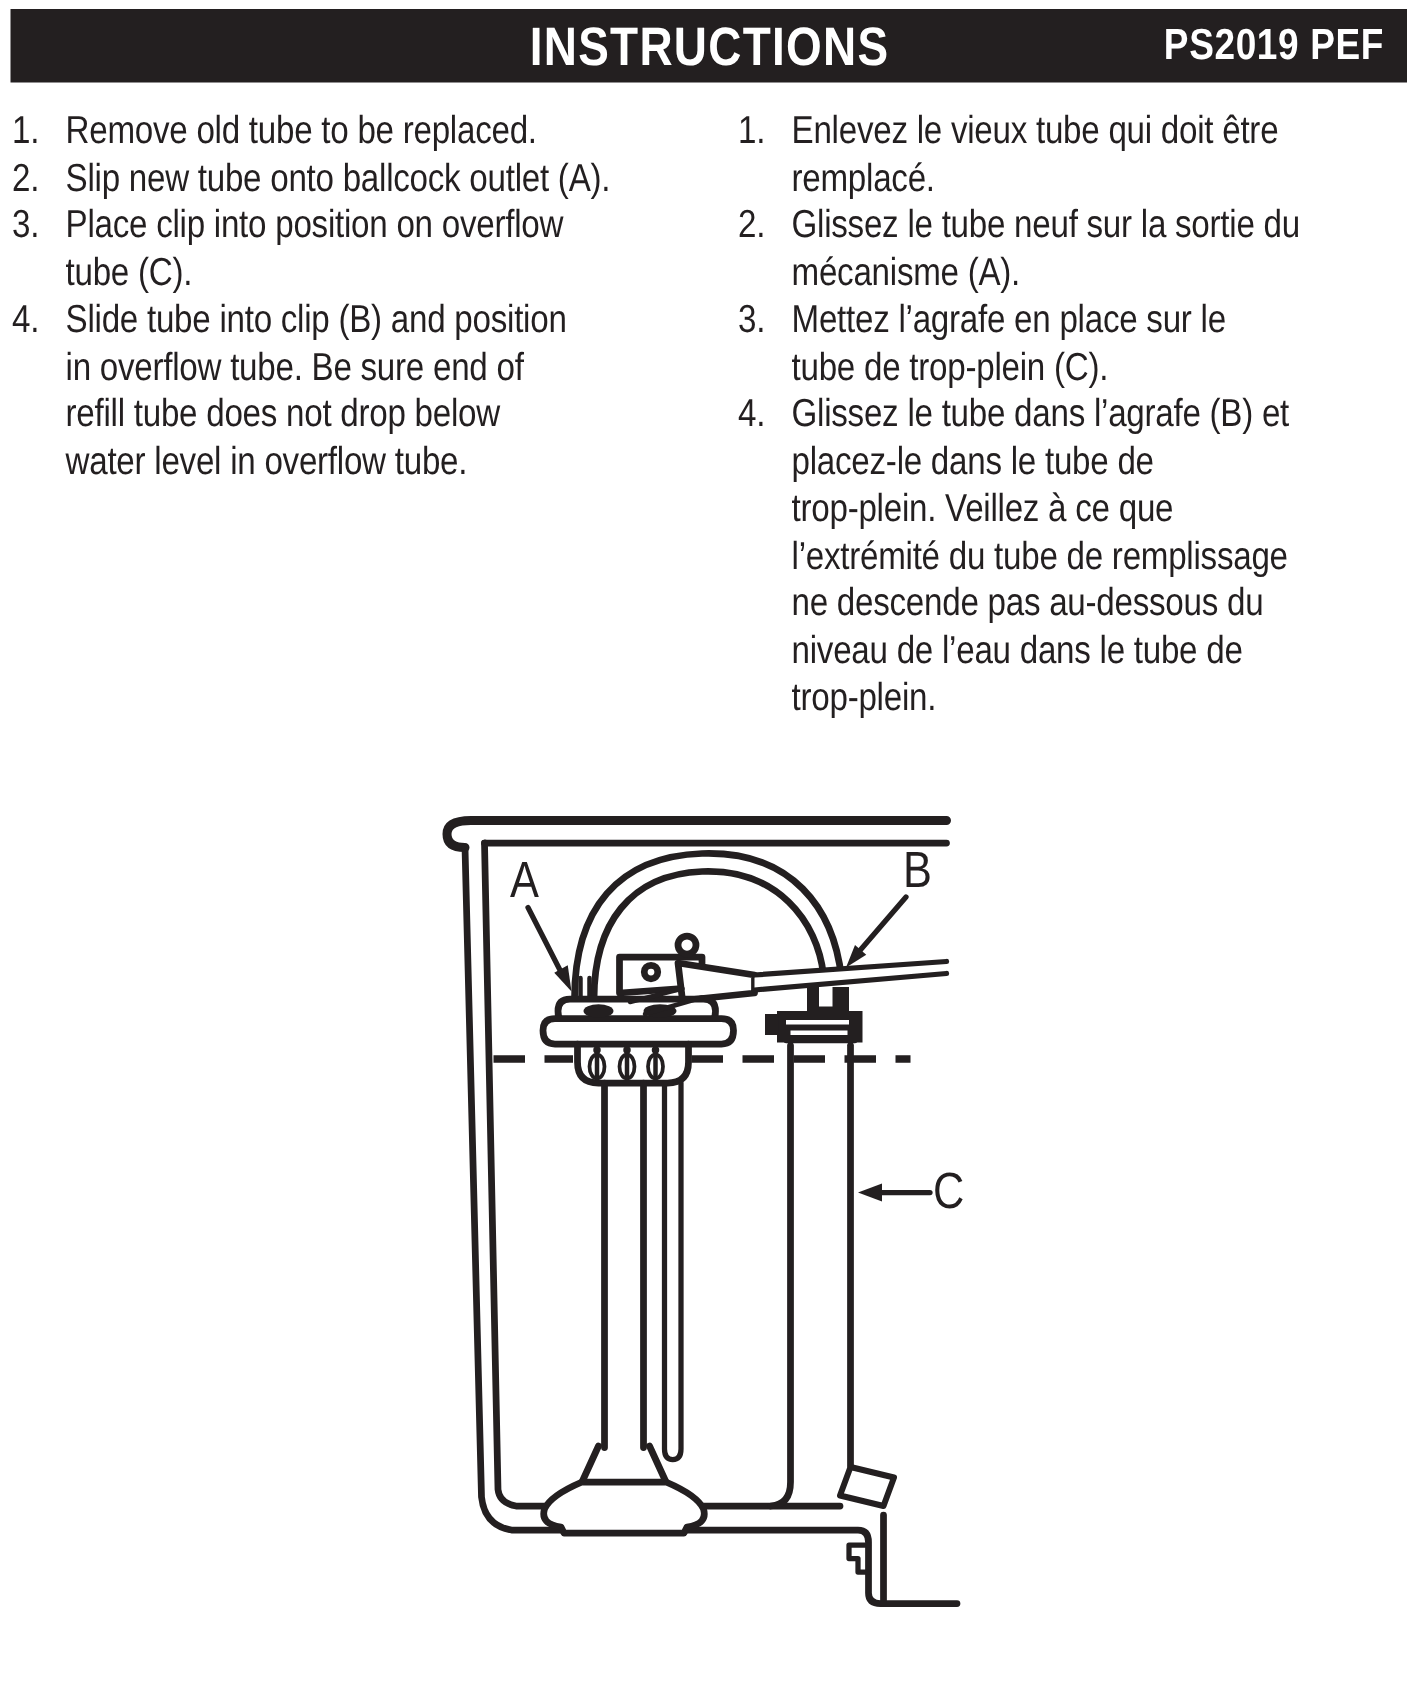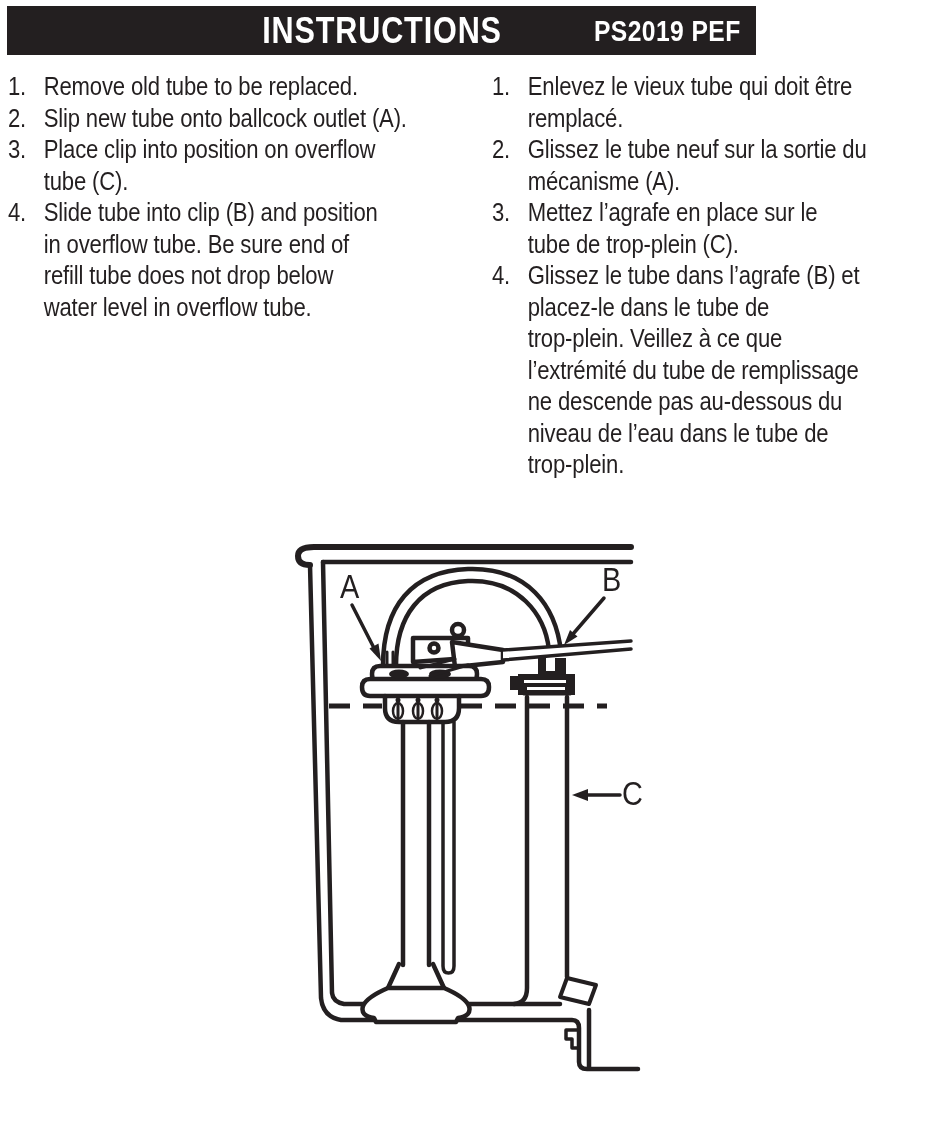--- a/index.html
+++ b/index.html
@@ -3,21 +3,21 @@
 <meta charset="utf-8">
 <style>
   html,body{margin:0;padding:0;}
   body{
     width:945px;height:1125px;position:relative;background:#ffffff;
     font-family:"Liberation Sans", sans-serif;color:#231f20;overflow:hidden;
   }
   .page{position:absolute;inset:0;}
   
   .header{
-    position:absolute;top:6px;left:7px;width:749px;height:49px;
+    position:absolute;top:6px;left:7px;width:931px;height:49px;
     background:#231f20;display:flex;align-items:center;justify-content:center;
   }
   .header-title{
     color:#ffffff;font-size:36px;font-weight:bold;letter-spacing:1px;
     transform:scaleX(0.85);white-space:nowrap;
   }
   .header-model{
     position:absolute;right:15px;top:50%;
     transform:translateY(-50%) scaleX(0.85);transform-origin:right center;
     color:#ffffff;font-size:29px;font-weight:bold;letter-spacing:0.5px;white-space:nowrap;

